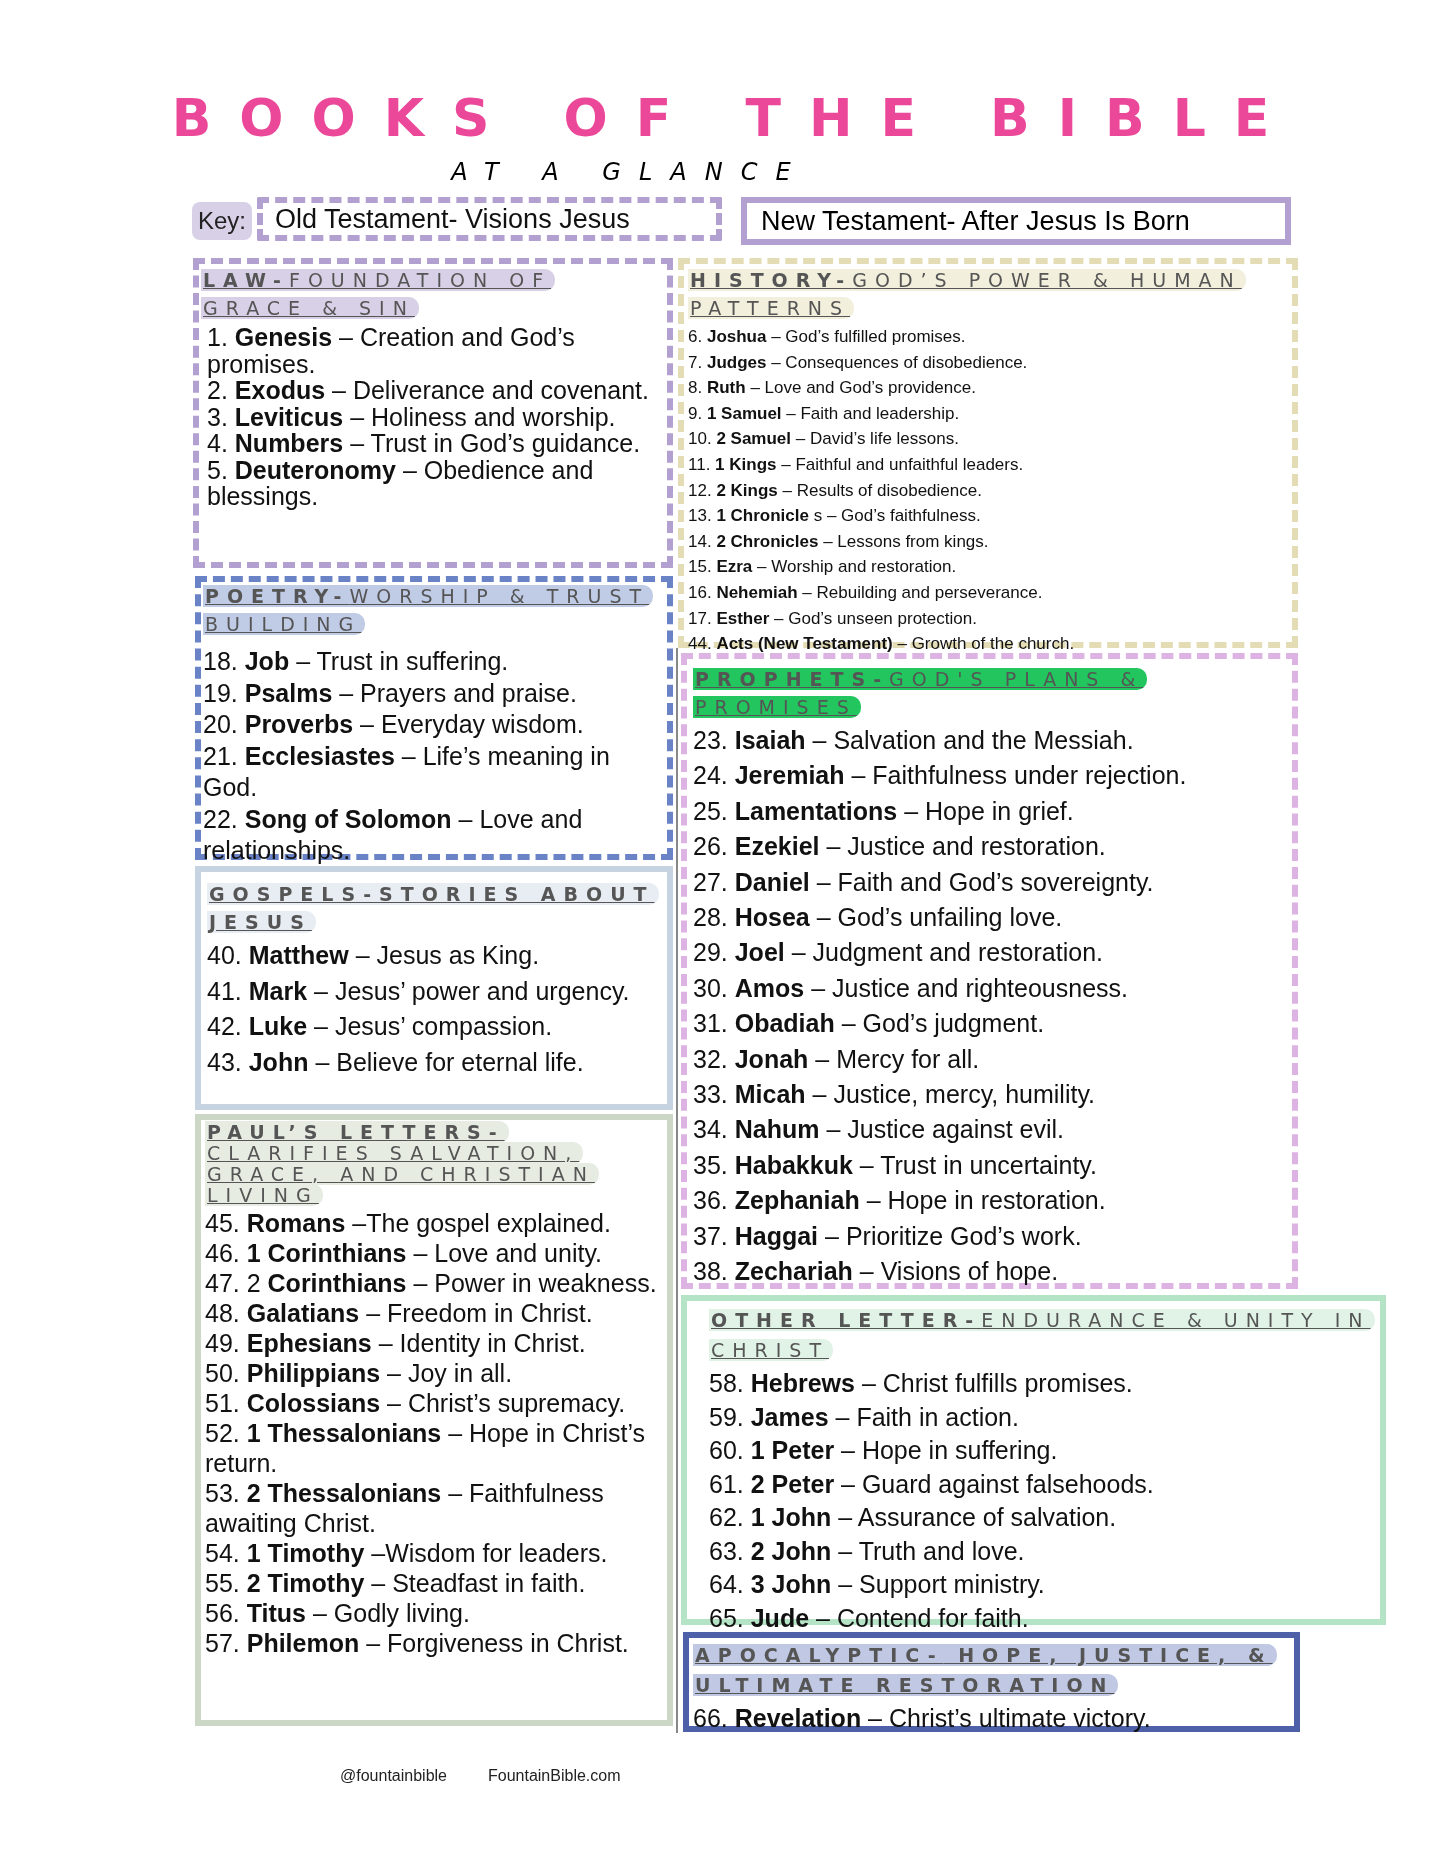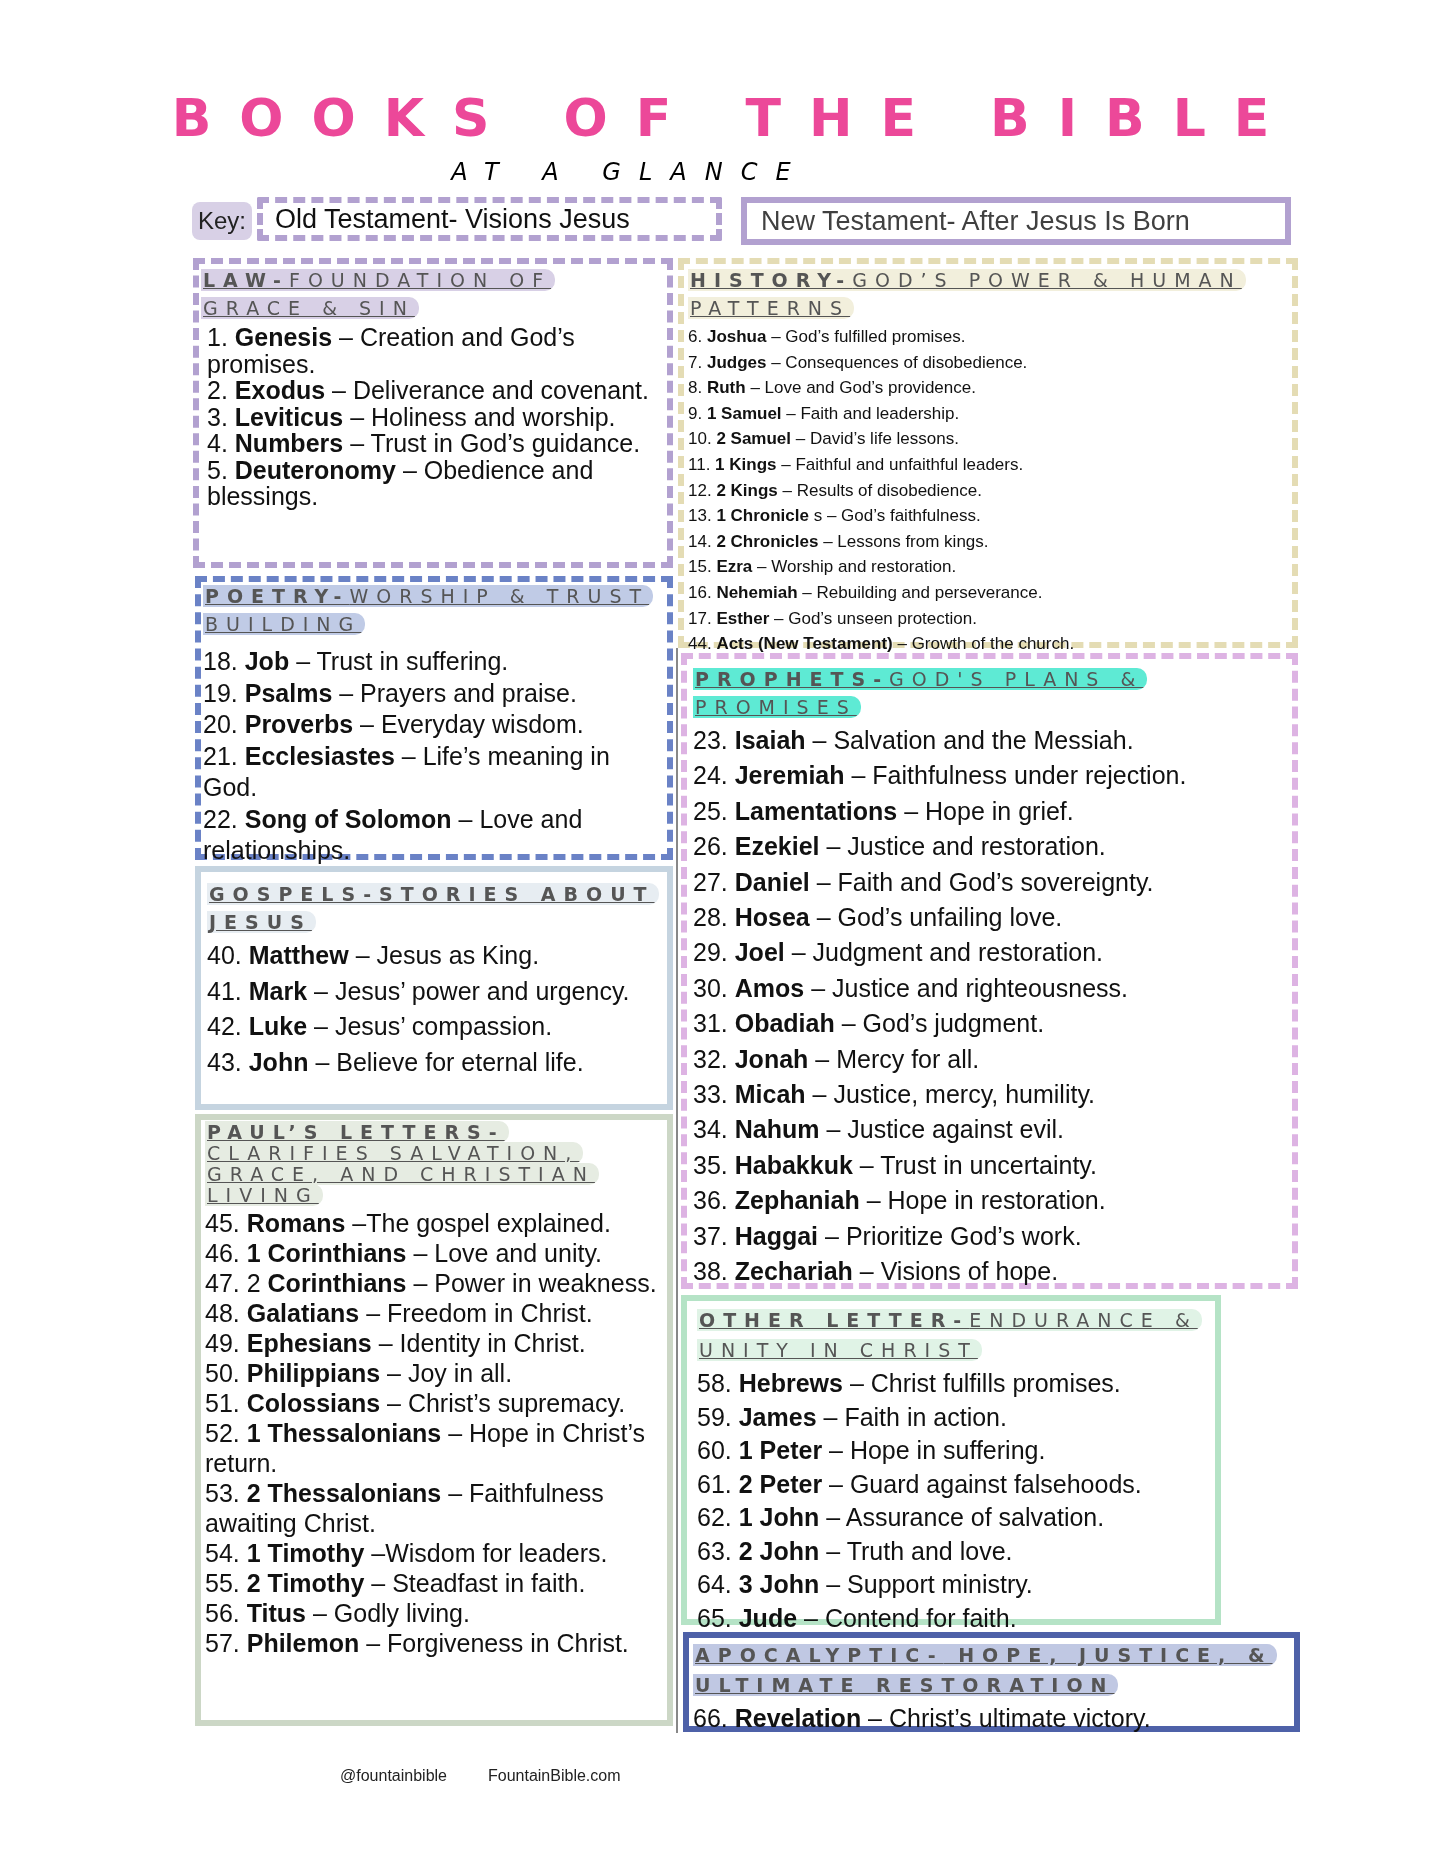--- a/index.html
+++ b/index.html
@@ -9,21 +9,21 @@
   .title { position: absolute; left: 0; width: 1445px; top: 88px; text-align: center;
     font-family: "DejaVu Sans", sans-serif; font-weight: bold; font-size: 52px; letter-spacing: 28px; color: #ec4899; margin-left: 12px; }
   .subtitle { position: absolute; left: 12px; width: 1236px; top: 158px; text-align: center;
     font-family: "DejaVu Sans", sans-serif; font-style: italic; font-size: 24px; letter-spacing: 18px; color: #000; }
 
   .key-label { position: absolute; left: 192px; top: 202px; height: 38px; width: 60px; background: #d8d0e6; border-radius: 8px;
     font-size: 24px; line-height: 38px; text-align: center; color: #222; }
   .key-ot { position: absolute; left: 257px; top: 197px; width: 465px; height: 44px; border: 6px dashed #b2a1d0; border-radius: 2px;
     font-size: 27px; line-height: 32px; padding-left: 12px; color: #111; }
   .key-nt { position: absolute; left: 741px; top: 197px; width: 550px; height: 48px; border: 6px solid #b2a1d0;
-    font-size: 27px; line-height: 36px; padding-left: 14px; color: #404040; }
+    font-size: 27px; line-height: 36px; padding-left: 14px; color: #000000; }
 
   .box { position: absolute; background: #fff; }
   .hdr { display: inline; font-family: "DejaVu Sans", sans-serif; font-size: 19px; letter-spacing: 8px;
     text-decoration: underline; color: #555; line-height: 28px; -webkit-box-decoration-break: clone; box-decoration-break: clone;
     padding: 0 4px 0 2px; border-radius: 0 10px 10px 0; }
   .hdr b { font-weight: bold; color: #555; }
   .hdr-wrap { margin-bottom: 2px; }
   .items { list-style: none; }
   .items li { color: #111; }
   .items li b { font-weight: bold; }
@@ -43,24 +43,24 @@
 
   #gospels { left: 195px; top: 866px; width: 478px; height: 244px; border: 6px solid #c5d4e0; padding: 8px 4px 0 6px; }
   #gospels .hdr { background: #e7edf2; font-weight: bold; }
   #gospels .items li { font-size: 25px; line-height: 35.5px; }
 
   #pauls { left: 195px; top: 1114px; width: 478px; height: 612px; border: 6px solid #ccd7c6; padding: 2px 4px 0 4px; }
   #pauls .hdr { background: #e6ece2; line-height: 21px; }
   #pauls .items li { font-size: 25px; line-height: 30px; }
 
   #prophets { left: 681px; top: 653px; width: 617px; height: 636px; border: 6px dashed #ddb3e3; border-left-style: dashed; padding: 6px 4px 0 6px; }
-  #prophets .hdr { background: #5eead4; }
+  #prophets .hdr { background: #22c55e; }
   #prophets .items li { font-size: 25px; line-height: 35.4px; }
 
-  #other { left: 681px; top: 1295px; width: 540px; height: 330px; border: 6px solid #b5e3c6; padding: 4px 4px 0 10px; }
+  #other { left: 681px; top: 1295px; width: 705px; height: 330px; border: 6px solid #b5e3c6; padding: 4px 4px 0 22px; }
   #other .hdr { background: #e0f3e6; line-height: 30px; }
   #other .items li { font-size: 25px; line-height: 33.5px; }
 
   #apoc { left: 683px; top: 1632px; width: 617px; height: 100px; border: 6px solid #4e61a8; padding: 2px 4px 0 4px; }
   #apoc .hdr { background: #c0c8e3; font-weight: bold; line-height: 30px; }
   #apoc .items li { font-size: 25px; line-height: 32px; }
 
   .divider { position: absolute; left: 676px; top: 648px; width: 2px; height: 1085px; background: #888; }
 
   .footer { position: absolute; top: 1767px; font-size: 16px; color: #222; }

